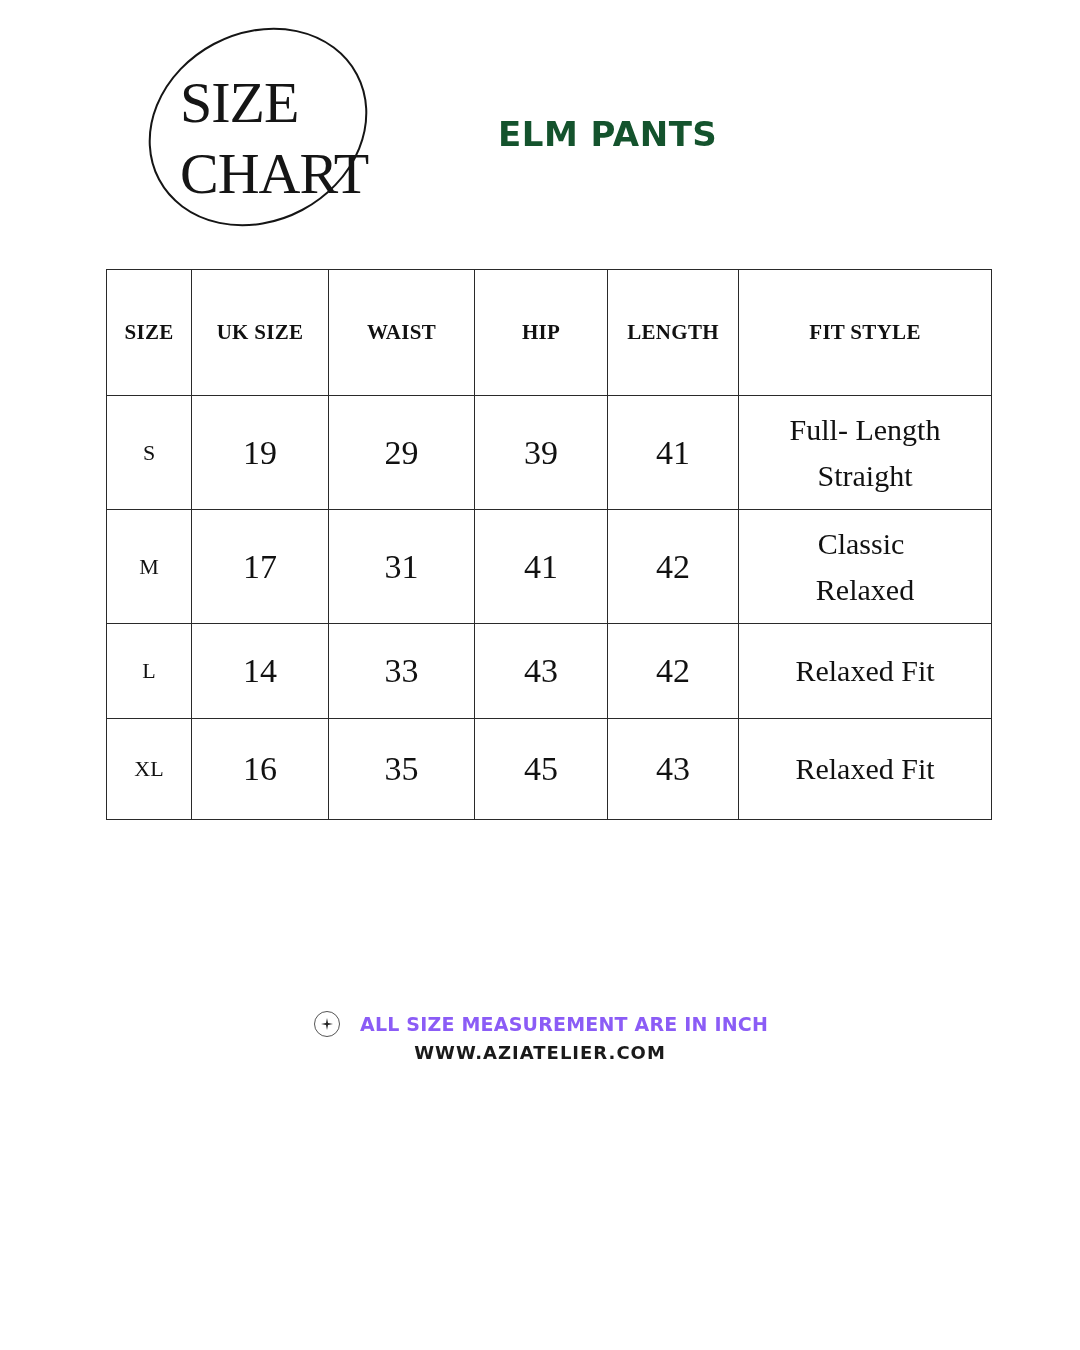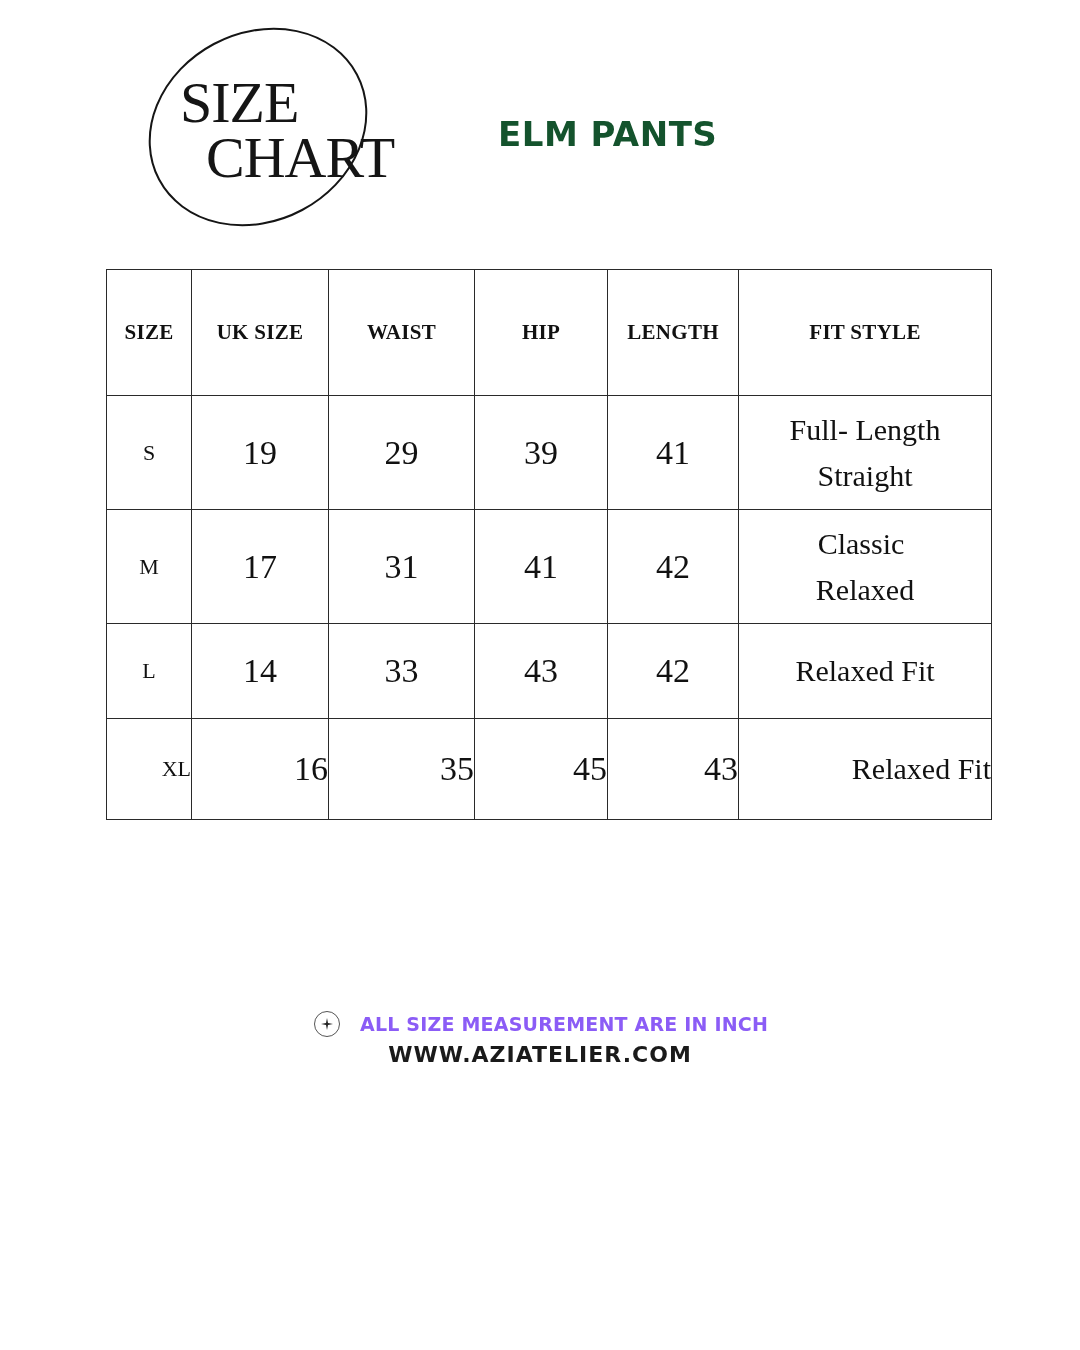--- a/index.html
+++ b/index.html
@@ -31,21 +31,21 @@
       position: absolute;
       left: 40px;
       font-family: "Liberation Serif", "DejaVu Serif", serif;
       font-size: 58px;
       line-height: 1;
       letter-spacing: -1px;
       color: #151515;
       font-weight: normal;
     }
     .logo-line.l1 { top: 48px; }
-    .logo-line.l2 { top: 103px; margin-left: 26px; }
+    .logo-line.l2 { top: 119px; }
     .product-title {
       position: absolute;
       left: 498px;
       top: 114px;
       font-family: "DejaVu Sans", sans-serif;
       font-weight: bold;
       font-size: 34px;
       letter-spacing: 0.5px;
       color: #14532d;
     }
@@ -84,21 +84,21 @@
       font-size: 30px;
       line-height: 46px;
       font-family: "Liberation Serif", "DejaVu Serif", serif;
     }
     table.size-table td.num-cell {
       font-family: "Liberation Serif", "DejaVu Serif", serif;
       font-size: 34px;
     }
     tr.r-tall td { height: 113px; }
     tr.r-short td { height: 94px; }
-    tr.r-last td { height: 100px; text-align: right; }
+    tr.r-last td { height: 100px; }
     .footer {
       position: absolute;
       left: 0;
       top: 1008px;
       width: 1080px;
     }
     .note-line {
       position: absolute;
       left: 314px;
       top: 0;
@@ -125,21 +125,21 @@
       letter-spacing: 0.2px;
     }
     .website {
       position: absolute;
       left: 0;
       width: 1080px;
       top: 34px;
       text-align: center;
       font-family: "DejaVu Sans", sans-serif;
       font-weight: bold;
-      font-size: 22px;
+      font-size: 18px;
       letter-spacing: 1px;
       color: #1a1a1a;
     }
   </style>
 </head>
 <body>
 
 <div class="logo">
   <svg width="240" height="202" viewBox="0 0 240 202">
     <ellipse cx="118" cy="101" rx="112" ry="94" transform="rotate(-28 118 101)" fill="none" stroke="#151515" stroke-width="2"></ellipse>

